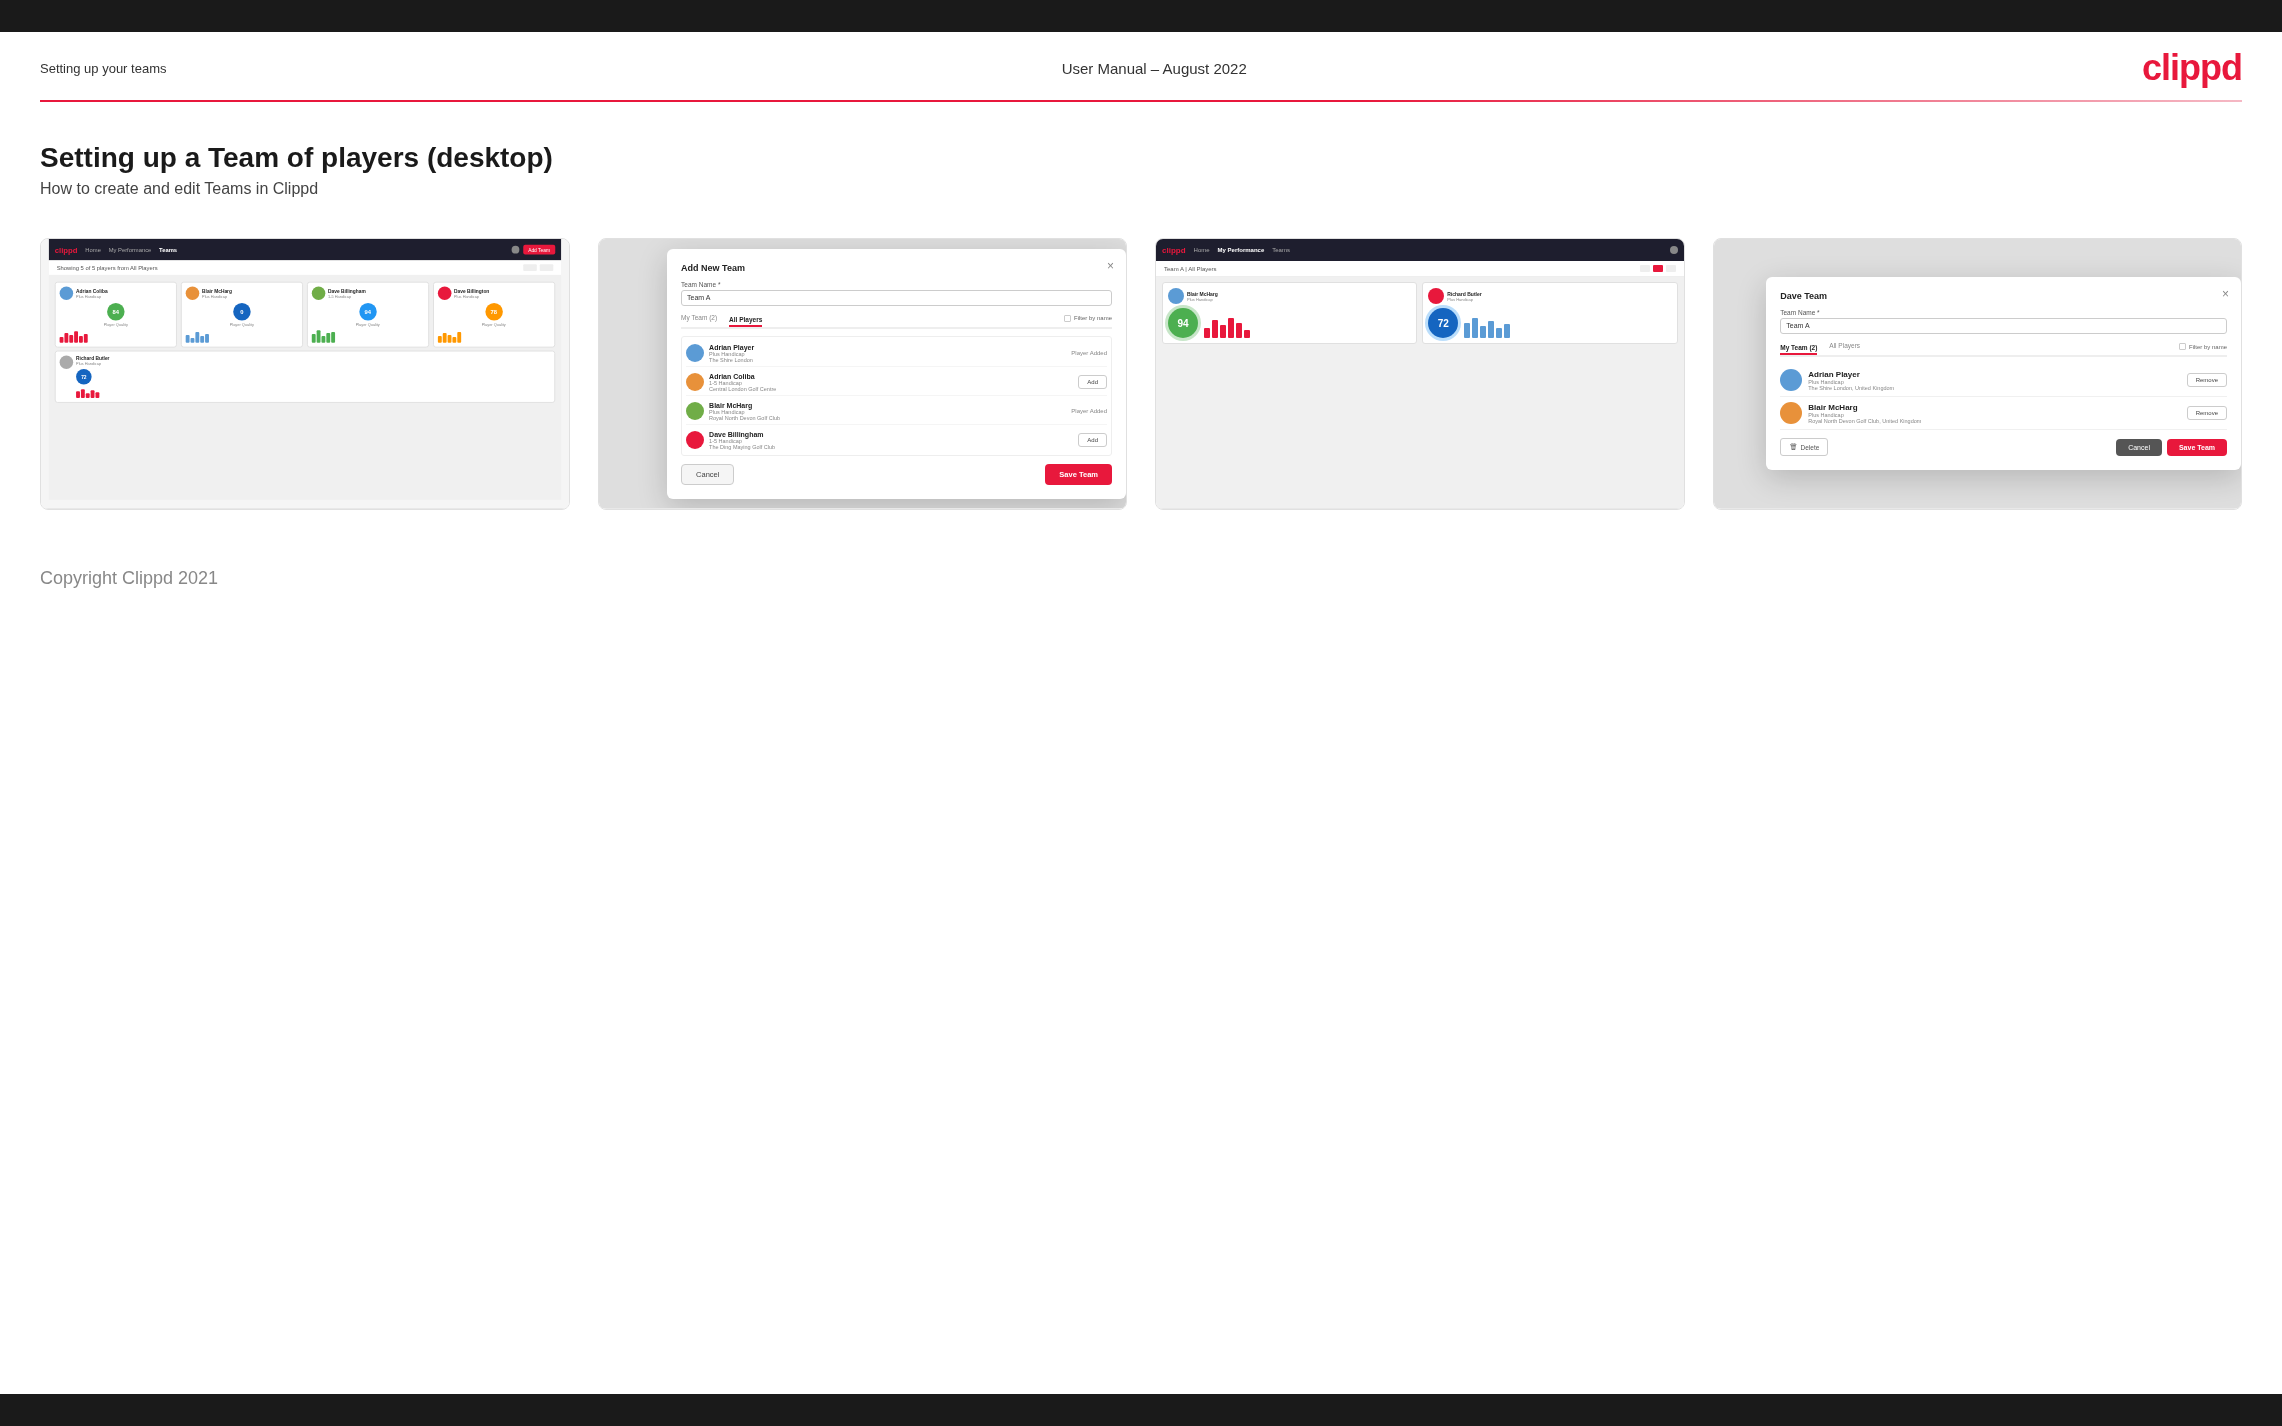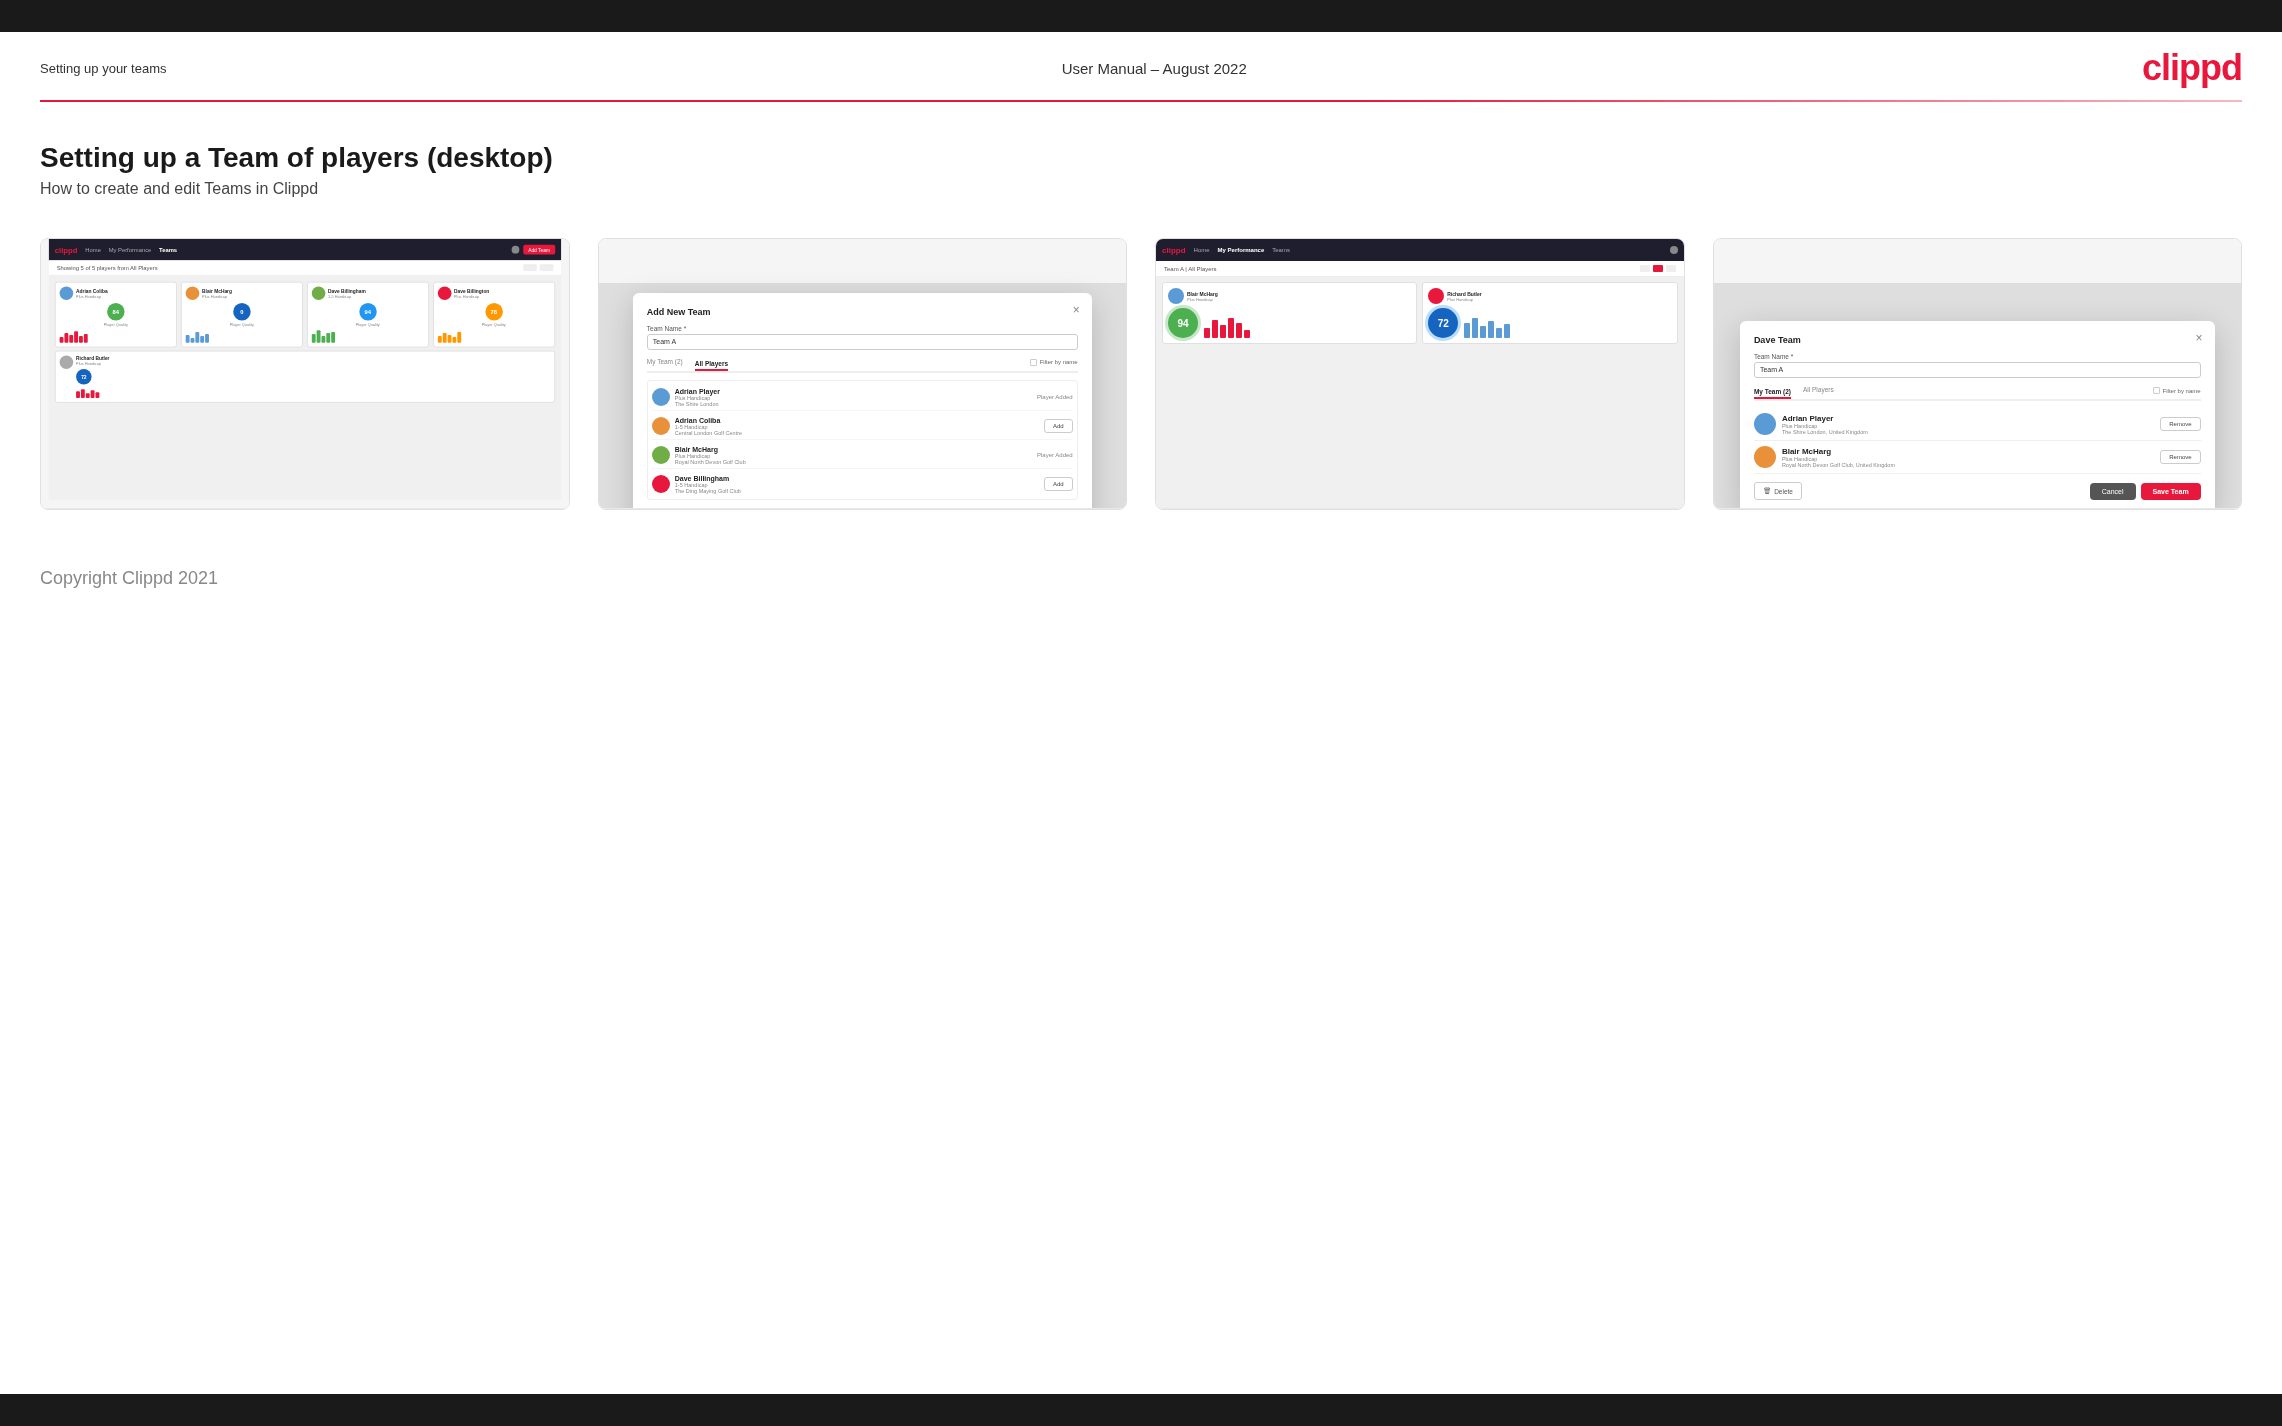--- a/index.html
+++ b/index.html
@@ -263,23 +263,22 @@
       align-items: flex-start;
     }
 
     
     .mock-modal-overlay {
       width: 100%;
       height: 100%;
       background: rgba(200,200,200,0.5);
       display: flex;
       align-items: center;
-      justify-content: center;
+      justify-content: flex-end;
       position: relative;
-      margin-top: 44px;
     }
 
     .mock-modal {
       background: #fff;
       border-radius: 6px;
       box-shadow: 0 8px 30px rgba(0,0,0,0.18);
       width: 87%;
       padding: 14px;
       position: relative;
     }

